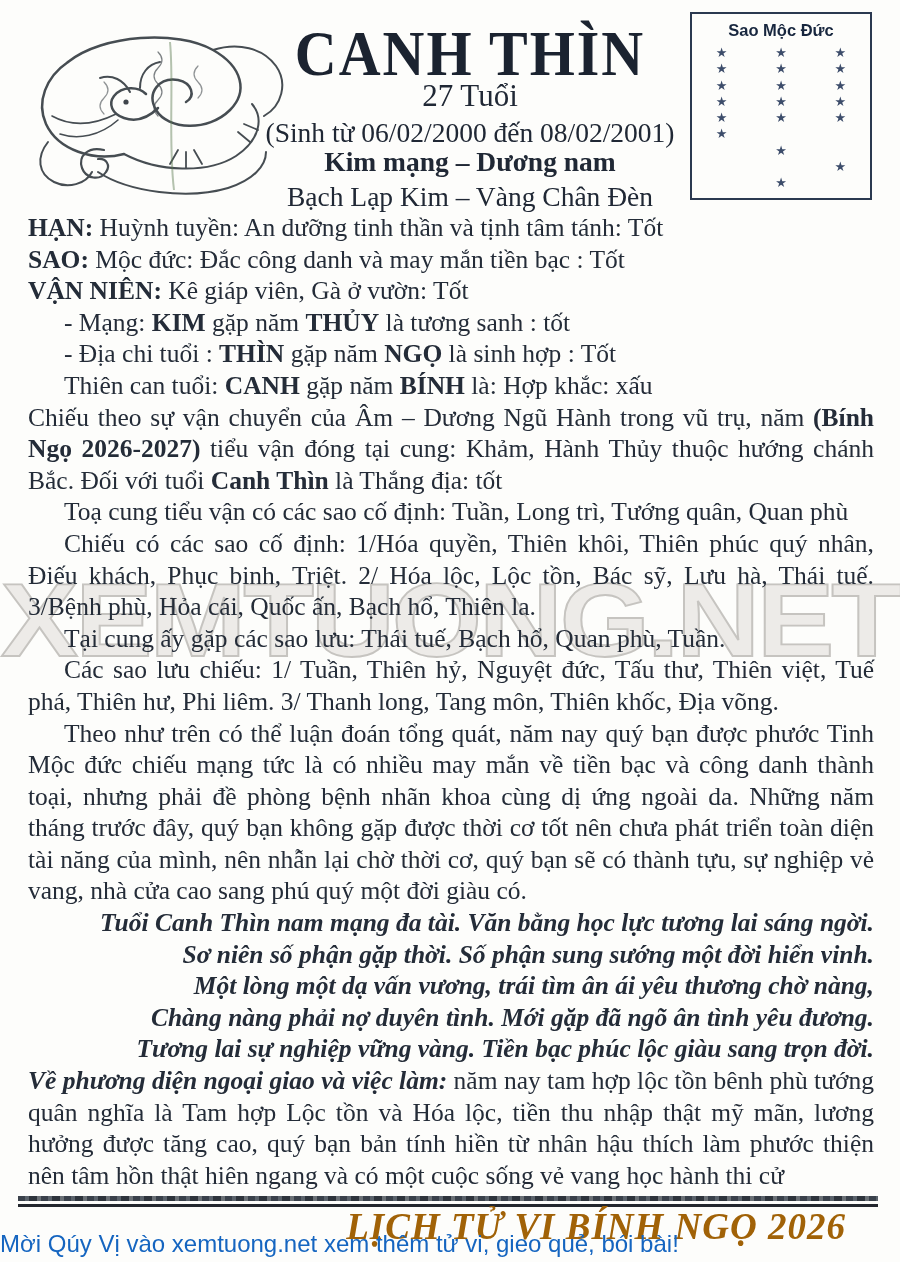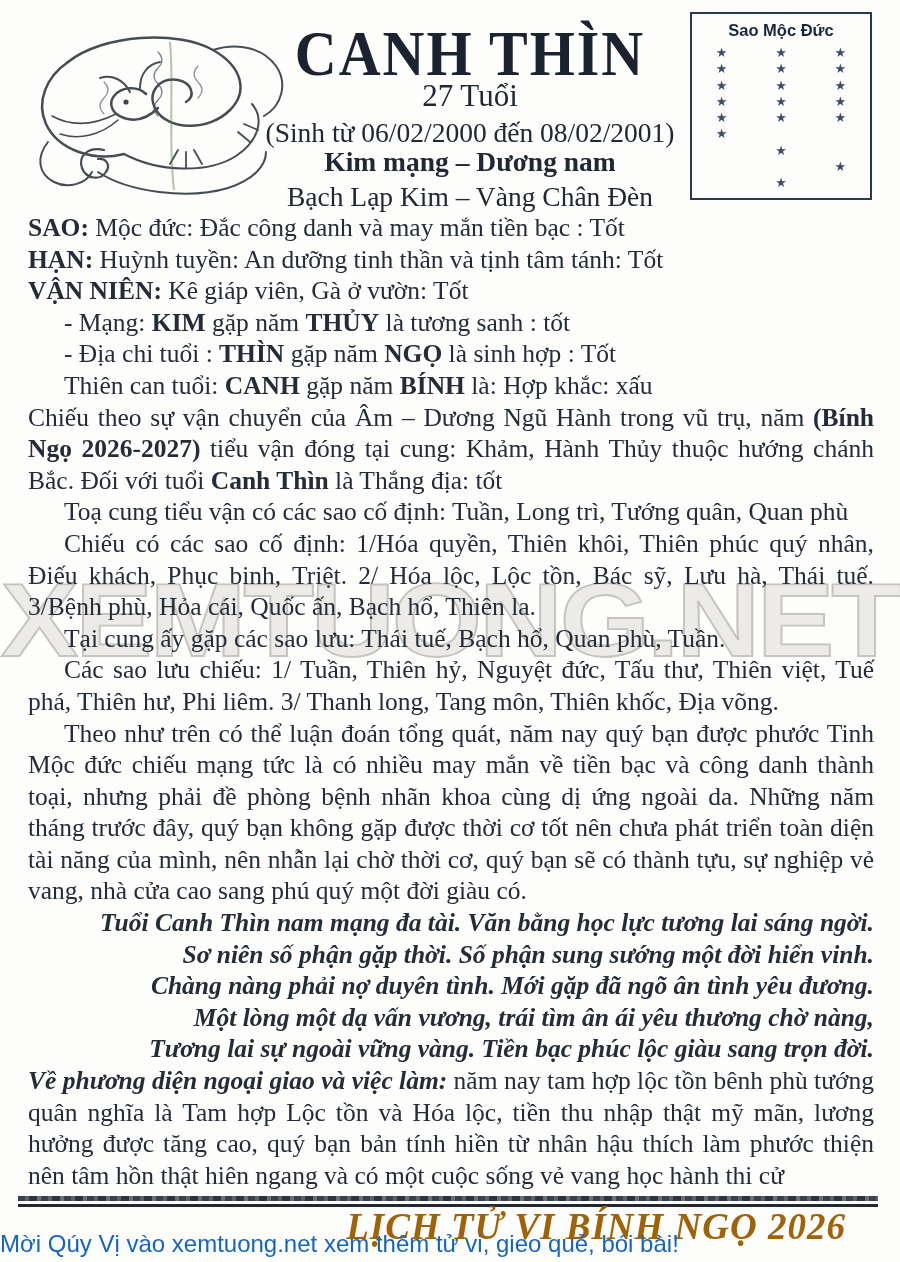--- a/index.html
+++ b/index.html
@@ -130,37 +130,37 @@
           <span class="star-cell"></span>
           <span class="star-cell">★</span>
           <span class="star-cell"></span>
         </div>
       </div>
   </div>
 
   <div class="watermark">XEMTUONG.NET</div>
 
   <div class="body-text" id="body-text">
+      <p class=""><span class="seg-b">HẠN:</span><span> Huỳnh tuyền: An dưỡng tinh thần và tịnh tâm tánh: Tốt</span></p>
       <p class=""><span class="seg-b">SAO:</span><span> Mộc đức: Đắc công danh và may mắn tiền bạc : Tốt</span></p>
-      <p class=""><span class="seg-b">HẠN:</span><span> Huỳnh tuyền: An dưỡng tinh thần và tịnh tâm tánh: Tốt</span></p>
       <p class=""><span class="seg-b">VẬN NIÊN:</span><span> Kê giáp viên, Gà ở vườn: Tốt</span></p>
       <p class="indent"><span>- Mạng: </span><span class="seg-b">KIM</span><span> gặp năm </span><span class="seg-b">THỦY</span><span> là tương sanh : tốt</span></p>
       <p class="indent"><span>- Địa chi tuổi : </span><span class="seg-b">THÌN</span><span> gặp năm </span><span class="seg-b">NGỌ</span><span> là sinh hợp : Tốt</span></p>
       <p class="indent"><span>Thiên can tuổi: </span><span class="seg-b">CANH</span><span> gặp năm </span><span class="seg-b">BÍNH</span><span> là: Hợp khắc: xấu</span></p>
       <p class=""><span>Chiếu theo sự vận chuyển của Âm – Dương Ngũ Hành trong vũ trụ, năm </span><span class="seg-b">(Bính Ngọ 2026-2027)</span><span> tiểu vận đóng tại cung: Khảm, Hành Thủy thuộc hướng chánh Bắc. Đối với tuổi </span><span class="seg-b">Canh Thìn</span><span> là Thắng địa: tốt</span></p>
       <p class="indent"><span>Toạ cung tiểu vận có các sao cố định: Tuần, Long trì, Tướng quân, Quan phù</span></p>
       <p class="indent"><span>Chiếu có các sao cố định: 1/Hóa quyền, Thiên khôi, Thiên phúc quý nhân, Điếu khách, Phục binh, Triệt. 2/ Hóa lộc, Lộc tồn, Bác sỹ, Lưu hà, Thái tuế. 3/Bệnh phù, Hỏa cái, Quốc ấn, Bạch hổ, Thiên la.</span></p>
       <p class="indent"><span>Tại cung ấy gặp các sao lưu: Thái tuế, Bạch hổ, Quan phù, Tuần.</span></p>
       <p class="indent"><span>Các sao lưu chiếu: 1/ Tuần, Thiên hỷ, Nguyệt đức, Tấu thư, Thiên việt, Tuế phá, Thiên hư, Phi liêm. 3/ Thanh long, Tang môn, Thiên khốc, Địa võng.</span></p>
       <p class="indent"><span>Theo như trên có thể luận đoán tổng quát, năm nay quý bạn được phước Tinh Mộc đức chiếu mạng tức là có nhiều may mắn về tiền bạc và công danh thành toại, nhưng phải đề phòng bệnh nhãn khoa cùng dị ứng ngoài da. Những năm tháng trước đây, quý bạn không gặp được thời cơ tốt nên chưa phát triển toàn diện tài năng của mình, nên nhẫn lại chờ thời cơ, quý bạn sẽ có thành tựu, sự nghiệp vẻ vang, nhà cửa cao sang phú quý một đời giàu có.</span></p>
       <p class="poem"><span>Tuổi Canh Thìn nam mạng đa tài. Văn bằng học lực tương lai sáng ngời.</span></p>
       <p class="poem"><span>Sơ niên số phận gặp thời. Số phận sung sướng một đời hiển vinh.</span></p>
+      <p class="poem"><span>Một lòng một dạ vấn vương, trái tìm ân ái yêu thương chờ nàng,</span></p>
       <p class="poem"><span>Chàng nàng phải nợ duyên tình. Mới gặp đã ngõ ân tình yêu đương.</span></p>
-      <p class="poem"><span>Một lòng một dạ vấn vương, trái tìm ân ái yêu thương chờ nàng,</span></p>
-      <p class="poem"><span>Tương lai sự ngoài vững vàng. Tiền bạc phúc lộc giàu sang trọn đời.</span></p>
+      <p class="poem"><span>Tương lai sự nghiệp vững vàng. Tiền bạc phúc lộc giàu sang trọn đời.</span></p>
       <p class=""><span class="seg-b seg-i">Về phương diện ngoại giao và việc làm:</span><span> năm nay tam hợp lộc tồn bênh phù tướng quân nghĩa là Tam hợp Lộc tồn và Hóa lộc, tiền thu nhập thật mỹ mãn, lương hưởng được tăng cao, quý bạn bản tính hiền từ nhân hậu thích làm phước thiện nên tâm hồn thật hiên ngang và có một cuộc sống vẻ vang học hành thi cử</span></p>
     </div>
 
   <div class="rule-a"></div>
   <div class="rule-b"></div>
   <div class="almanac">LỊCH TỬ VI BÍNH NGỌ 2026</div>
   <div class="promo" style="color: rgb(21, 101, 192);">Mời Qúy Vị vào xemtuong.net xem thêm tử vi, gieo quẻ, bói bài!</div>
 
 </div>
 

